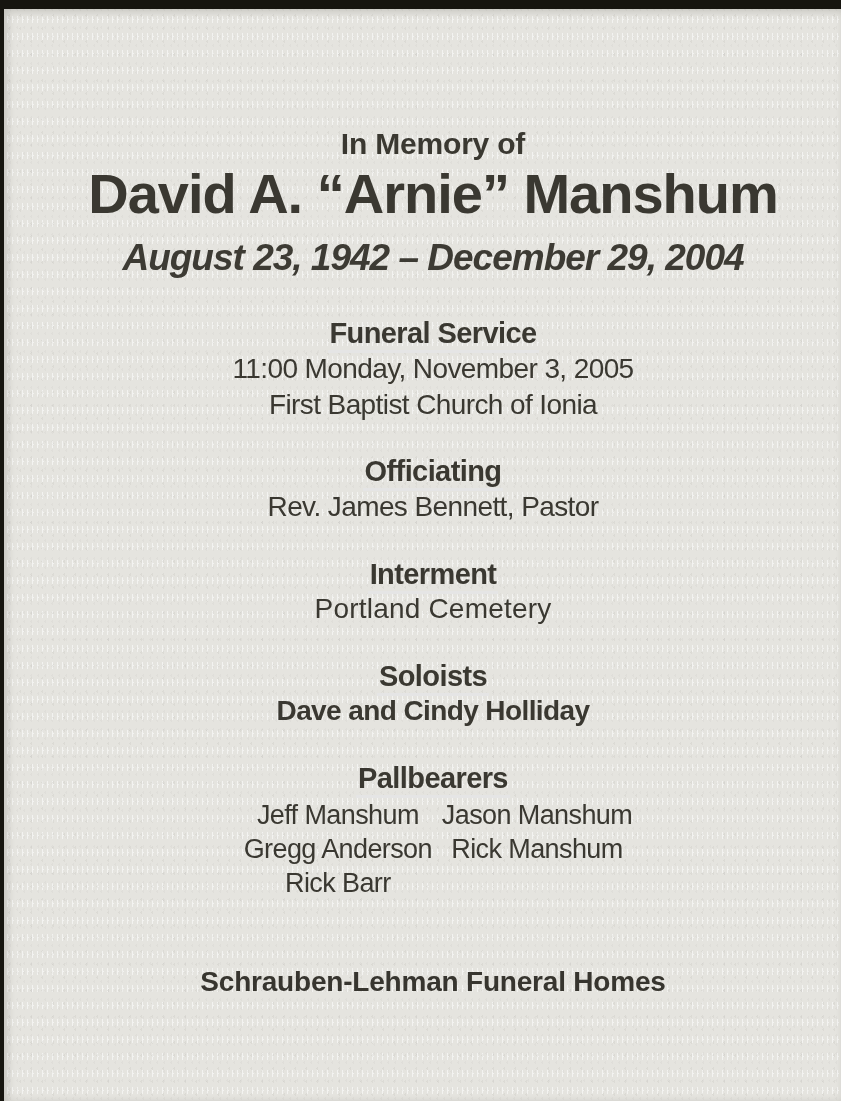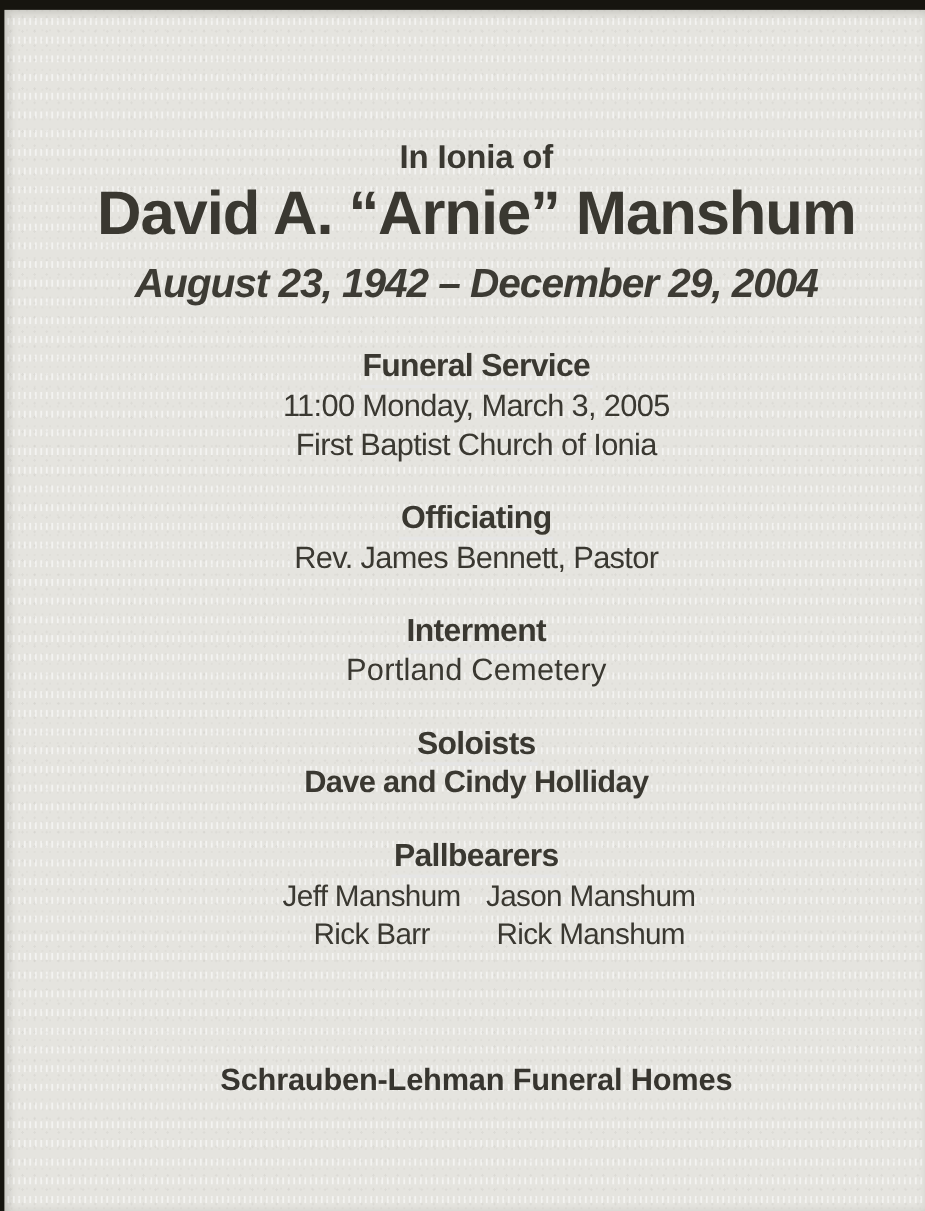--- a/index.html
+++ b/index.html
@@ -119,30 +119,30 @@
     font-weight: bold;
     letter-spacing: -0.2px;
     color: #37352f;
   }
 </style>
 </head>
 <body>
 
 <div class="paper"></div>
 
-<div class="line intro program-font">In Ionia of</div>
+<div class="line intro program-font">In Memory of</div>
 
 <div class="line deceased-name program-font">David A. “Arnie” Manshum</div>
 
 <div class="line dates program-font">August 23, 1942 – December 29, 2004</div>
 
 <div class="line section-heading program-font h-funeral">
   <span class="underlined">Funeral Service</span>
 </div>
-<div class="line body-line program-font l-funeral-0">11:00 Monday, March 3, 2005</div>
+<div class="line body-line program-font l-funeral-0">11:00 Monday, November 3, 2005</div>
 <div class="line body-line program-font l-funeral-1">First Baptist Church of Ionia</div>
 
 <div class="line section-heading program-font h-officiating">
   <span class="underlined">Officiating</span>
 </div>
 <div class="line body-line program-font l-officiating-0">Rev. James Bennett, Pastor</div>
 
 <div class="line section-heading program-font h-interment">
   <span class="underlined">Interment</span>
 </div>
@@ -154,20 +154,21 @@
 <div class="line body-line program-font l-soloists-0">Dave and Cindy Holliday</div>
 
 <div class="line section-heading program-font h-pallbearers">
   <span class="underlined">Pallbearers</span>
 </div>
 
 <div class="pallbearer-columns">
   <div class="cols">
     <div class="pallbearer-col left">
       <span class="pallbearer-name">Jeff Manshum</span>
+      <span class="pallbearer-name">Gregg Anderson</span>
       <span class="pallbearer-name">Rick Barr</span>
     </div>
     <div class="pallbearer-col right">
       <span class="pallbearer-name">Jason Manshum</span>
       <span class="pallbearer-name">Rick Manshum</span>
     </div>
   </div>
 </div>
 
 <div class="line footer-line arial-line">Schrauben-Lehman Funeral Homes</div>

